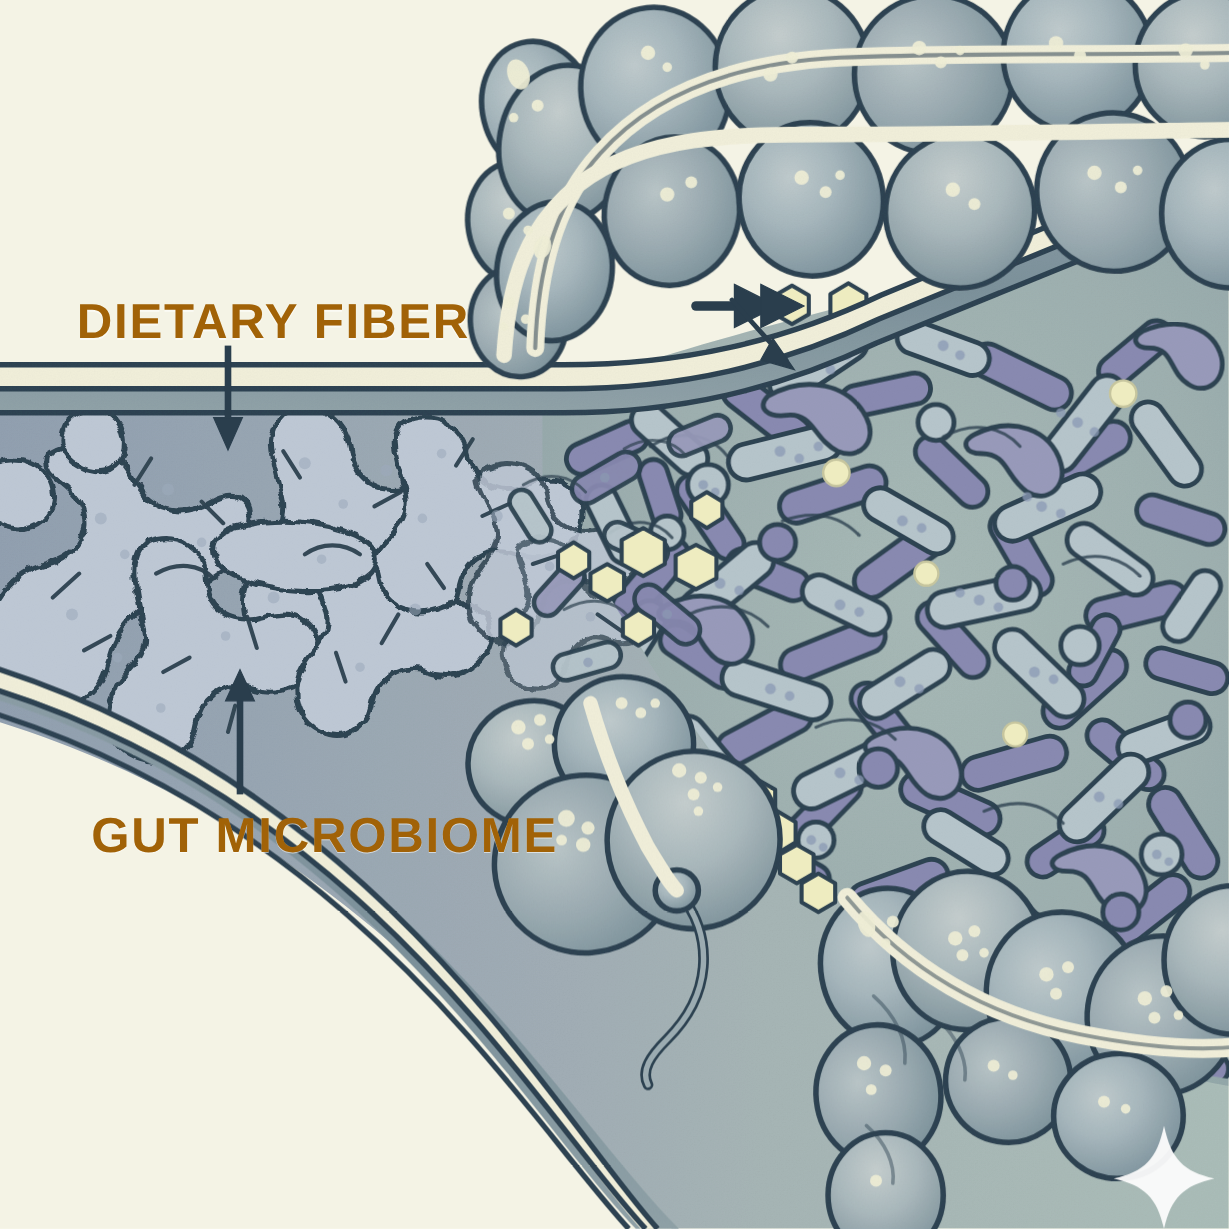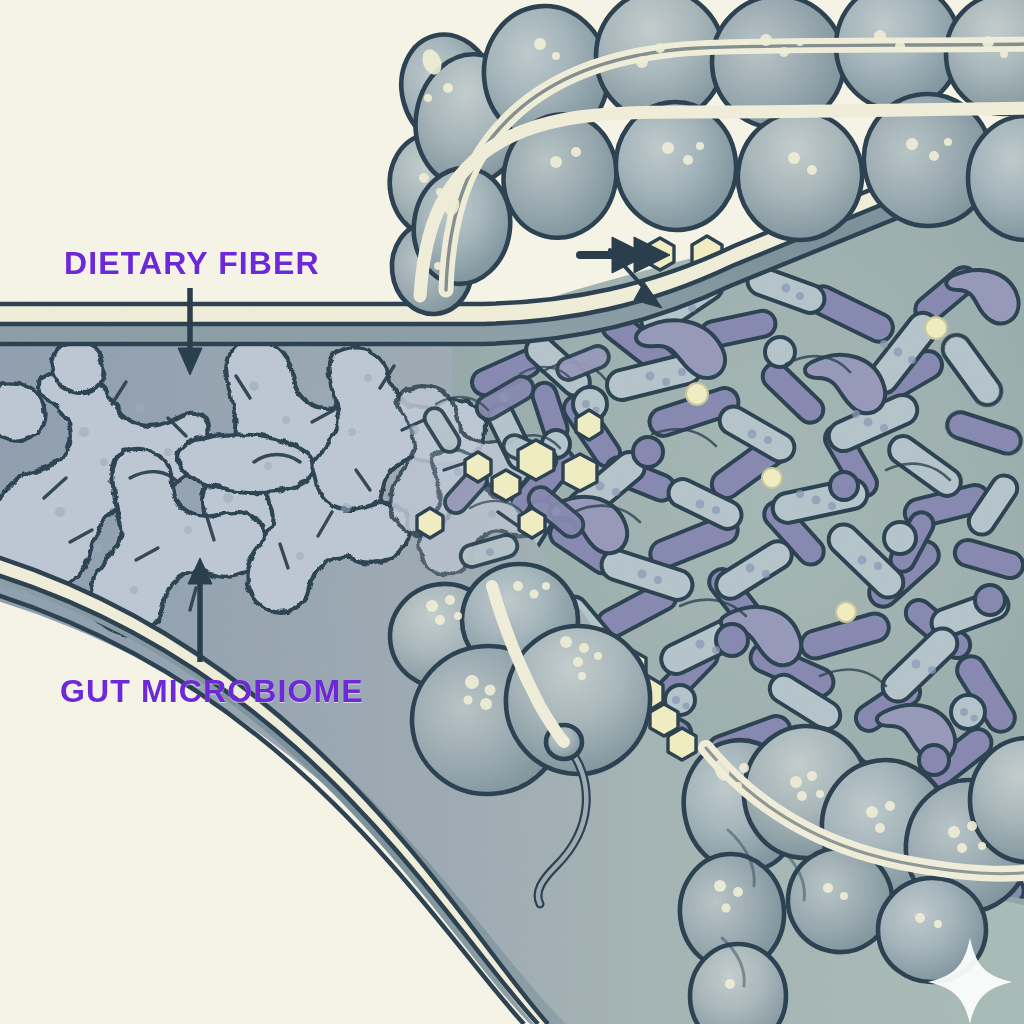--- a/index.html
+++ b/index.html
@@ -13,27 +13,27 @@
     width:1024px;height:1024px;
     overflow:hidden;
     background:#f7f6e8;
   }
   #art{position:absolute;inset:0;width:1024px;height:1024px;display:block;}
   .lbl{
     position:absolute;
     font-family:"Liberation Sans", sans-serif;
     font-weight:700;
     letter-spacing:0.035em;
-    color:#6d28d9;
+    color:#a16207;
     white-space:nowrap;
     text-shadow:0 1px 0 rgba(255,255,255,.55);
-    font-size:32px;
+    font-size:41px;
   }
   #label-fiber{left:64px;top:245px;}
-  #label-micro{left:60px;top:673px;}
+  #label-micro{left:76px;top:673px;}
 </style>
 </head>
 <body>
 
 <div id="stage">
 
   <svg id="art" viewBox="0 0 1024 1024" xmlns="http://www.w3.org/2000/svg">
     <defs>
 
       <filter id="grain" x="-5%" y="-5%" width="110%" height="110%">

